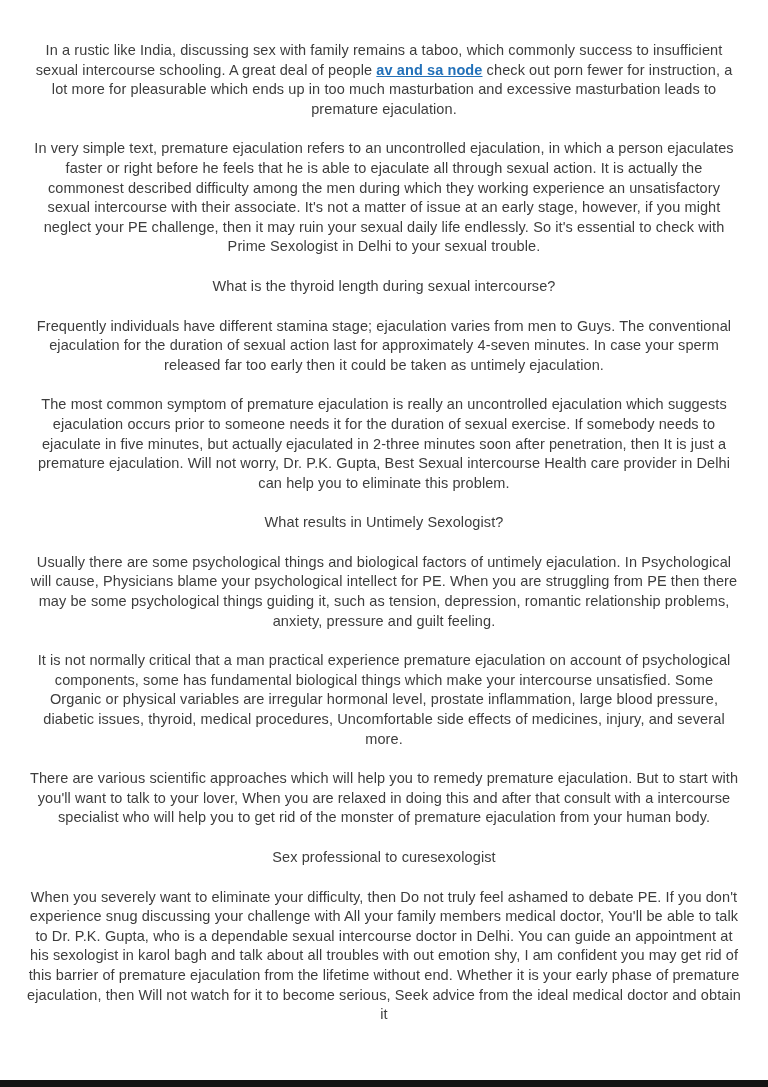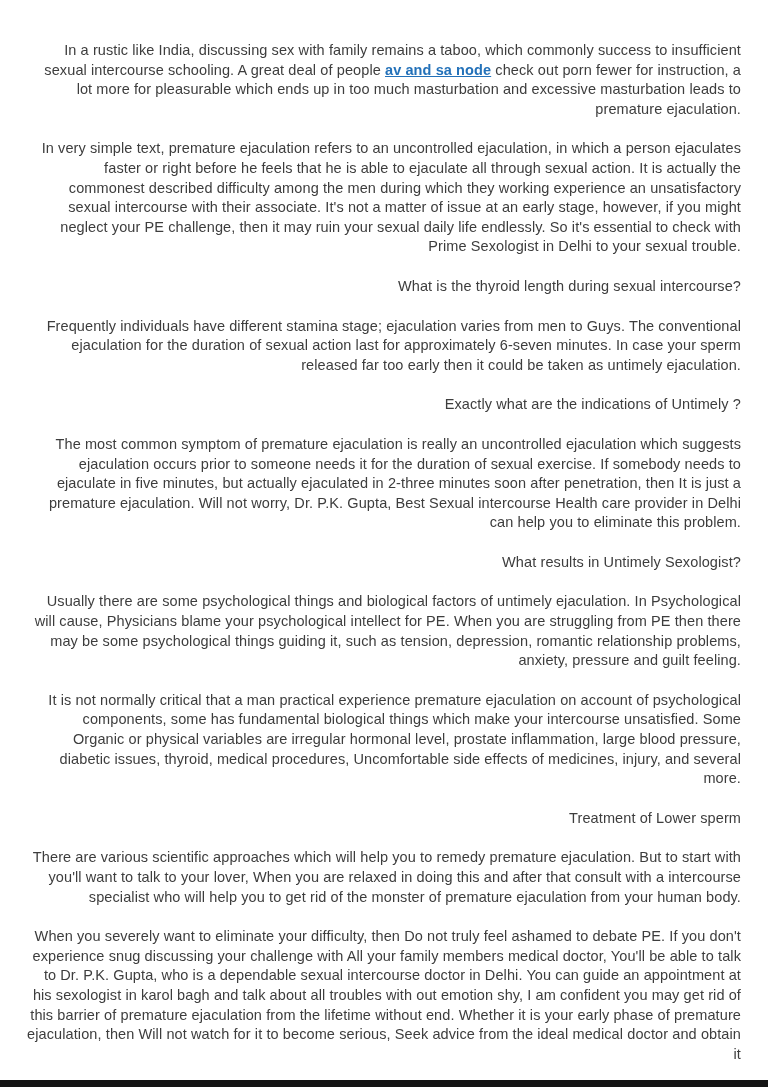--- a/index.html
+++ b/index.html
@@ -12,21 +12,21 @@
   }
   .doc-page {
     padding: 41px 27px 0 27px;
     color: #3d3d3d;
     font-size: 14.5px;
     line-height: 19.6px;
     letter-spacing: 0.1px;
   }
   .para {
     margin-bottom: 20px;
-    text-align: right;
+    text-align: center;
   }
   .inline-link {
     color: #2371b9;
     font-weight: bold;
     text-decoration: underline;
     cursor: pointer;
   }
   .bottom-bar {
     position: absolute;
     left: 0;
@@ -40,34 +40,33 @@
 <body style="background: rgb(255, 255, 255);">
 
 <div class="doc-page" style="color: rgb(61, 61, 61);">
 
   <p class="para"><span>In a rustic like India, discussing sex with family remains a taboo, which commonly success to insufficient sexual intercourse schooling. A great deal of people </span><a href="#" class="inline-link" style="color: rgb(35, 113, 185);">av and sa node</a><span> check out porn fewer for instruction, a lot more for pleasurable which ends up in too much masturbation and excessive masturbation leads to premature ejaculation.</span></p>
 
   <p class="para">In very simple text, premature ejaculation refers to an uncontrolled ejaculation, in which a person ejaculates faster or right before he feels that he is able to ejaculate all through sexual action. It is actually the commonest described difficulty among the men during which they working experience an unsatisfactory sexual intercourse with their associate. It's not a matter of issue at an early stage, however, if you might neglect your PE challenge, then it may ruin your sexual daily life endlessly. So it's essential to check with Prime Sexologist in Delhi to your sexual trouble.</p>
 
   <p class="para">What is the thyroid length during sexual intercourse?</p>
 
-  <p class="para">Frequently individuals have different stamina stage; ejaculation varies from men to Guys. The conventional ejaculation for the duration of sexual action last for approximately 6-seven minutes. In case your sperm released far too early then it could be taken as untimely ejaculation.</p>
+  <p class="para">Frequently individuals have different stamina stage; ejaculation varies from men to Guys. The conventional ejaculation for the duration of sexual action last for approximately 4-seven minutes. In case your sperm released far too early then it could be taken as untimely ejaculation.</p>
 
-  <p class="para">Exactly what are the indications of Untimely ?</p>
 
   <p class="para">The most common symptom of premature ejaculation is really an uncontrolled ejaculation which suggests ejaculation occurs prior to someone needs it for the duration of sexual exercise. If somebody needs to ejaculate in five minutes, but actually ejaculated in 2-three minutes soon after penetration, then It is just a premature ejaculation. Will not worry, Dr. P.K. Gupta, Best Sexual intercourse Health care provider in Delhi can help you to eliminate this problem.</p>
 
   <p class="para">What results in Untimely Sexologist?</p>
 
   <p class="para">Usually there are some psychological things and biological factors of untimely ejaculation. In Psychological will cause, Physicians blame your psychological intellect for PE. When you are struggling from PE then there may be some psychological things guiding it, such as tension, depression, romantic relationship problems, anxiety, pressure and guilt feeling.</p>
 
   <p class="para">It is not normally critical that a man practical experience premature ejaculation on account of psychological components, some has fundamental biological things which make your intercourse unsatisfied. Some Organic or physical variables are irregular hormonal level, prostate inflammation, large blood pressure, diabetic issues, thyroid, medical procedures, Uncomfortable side effects of medicines, injury, and several more.</p>
 
-  <p class="para">Treatment of Lower sperm</p>
 
   <p class="para">There are various scientific approaches which will help you to remedy premature ejaculation. But to start with you'll want to talk to your lover, When you are relaxed in doing this and after that consult with a intercourse specialist who will help you to get rid of the monster of premature ejaculation from your human body.</p>
 
+  <p class="para">Sex professional to curesexologist</p>
 
   <p class="para">When you severely want to eliminate your difficulty, then Do not truly feel ashamed to debate PE. If you don't experience snug discussing your challenge with All your family members medical doctor, You'll be able to talk to Dr. P.K. Gupta, who is a dependable sexual intercourse doctor in Delhi. You can guide an appointment at his sexologist in karol bagh and talk about all troubles with out emotion shy, I am confident you may get rid of this barrier of premature ejaculation from the lifetime without end. Whether it is your early phase of premature ejaculation, then Will not watch for it to become serious, Seek advice from the ideal medical doctor and obtain it</p>
 
 </div>
 
 <div class="bottom-bar" style="background: rgb(20, 20, 20);"></div>
 
 </body></html>

